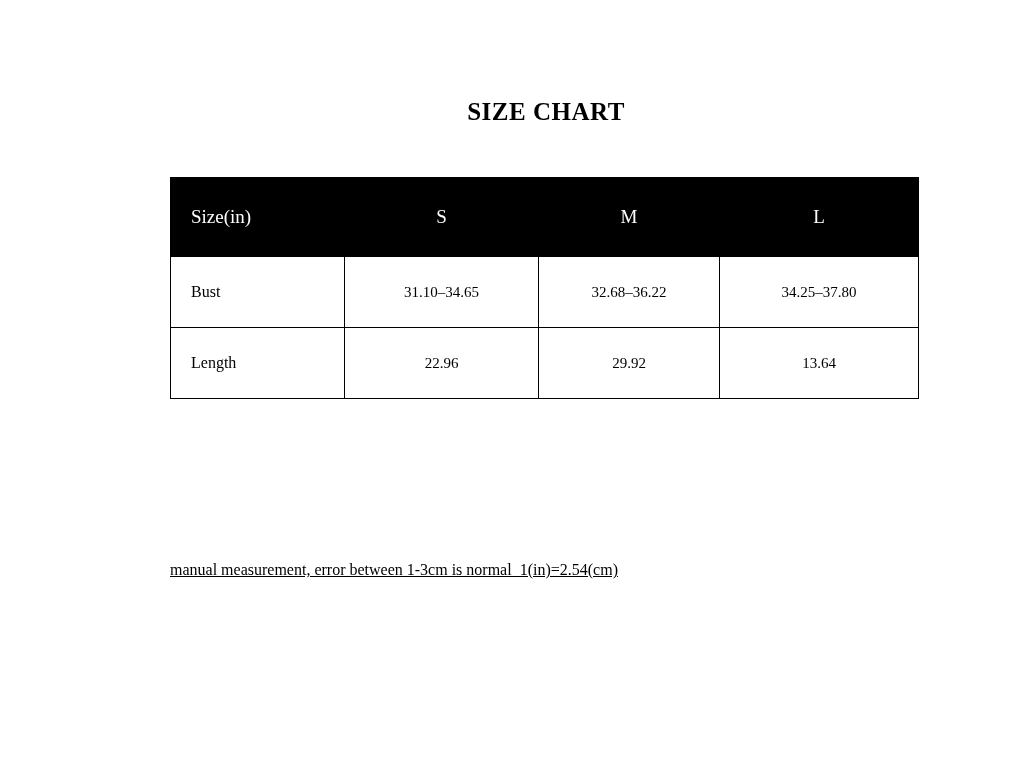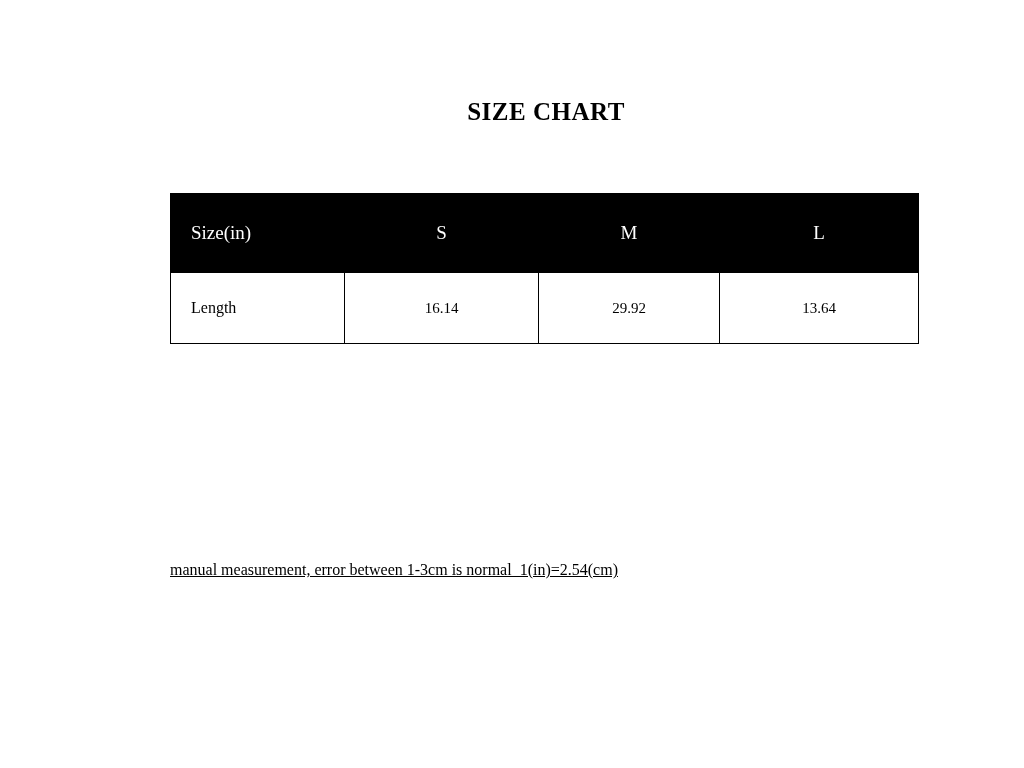--- a/index.html
+++ b/index.html
@@ -23,21 +23,21 @@
     width: 1024px;
     text-align: center;
     font-size: 25px;
     font-weight: bold;
     letter-spacing: 0.5px;
     padding-left: 34px;
   }
 
   .size-table {
     position: absolute;
-    top: 193px;
+    top: 177px;
     left: 170px;
     width: 748px;
     border-collapse: collapse;
     table-layout: fixed;
     padding-left: 19px;
   }
 
   .size-table col.c0 { width: 174px; }
   .size-table col.c1 { width: 194px; }
   .size-table col.c2 { width: 181px; }
@@ -105,21 +105,27 @@
   <thead>
     <tr>
       <th class="head-label">Size(in)</th>
       <th class="head-size">S</th>
       <th class="head-size">M</th>
       <th class="head-size">L</th>
     </tr>
   </thead>
   <tbody>
     <tr>
+      <td class="row-label">Bust</td>
+      <td class="value">31.10–34.65</td>
+      <td class="value">32.68–36.22</td>
+      <td class="value">34.25–37.80</td>
+    </tr>
+    <tr>
       <td class="row-label">Length</td>
-      <td class="value">16.14</td>
+      <td class="value">22.96</td>
       <td class="value">29.92</td>
       <td class="value">13.64</td>
     </tr>
   </tbody>
 </table>
 
 <div class="note">manual measurement, error between 1-3cm is normal  1(in)=2.54(cm)</div>
 
 </body></html>

